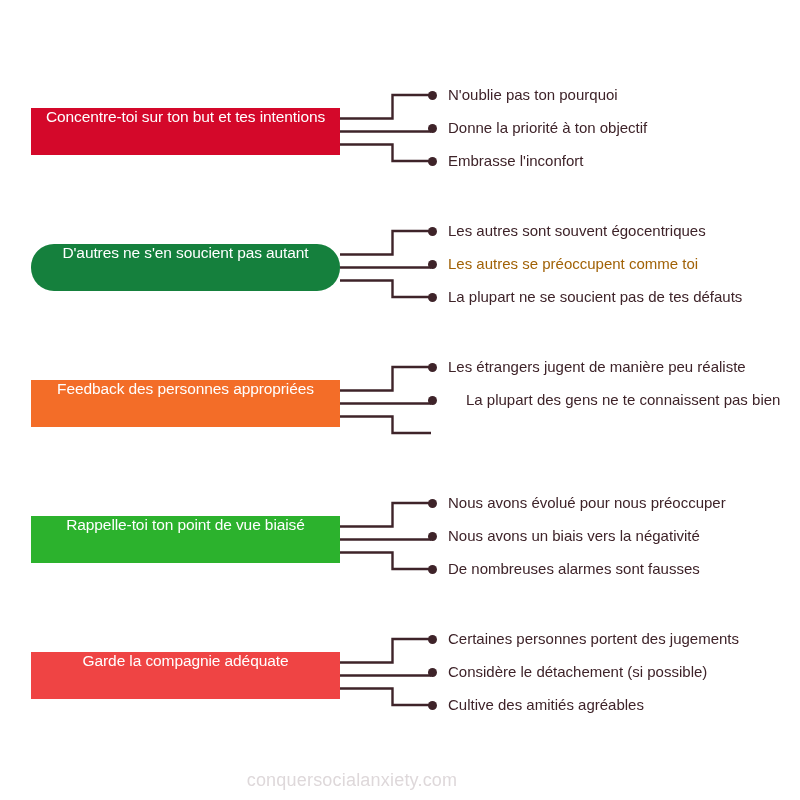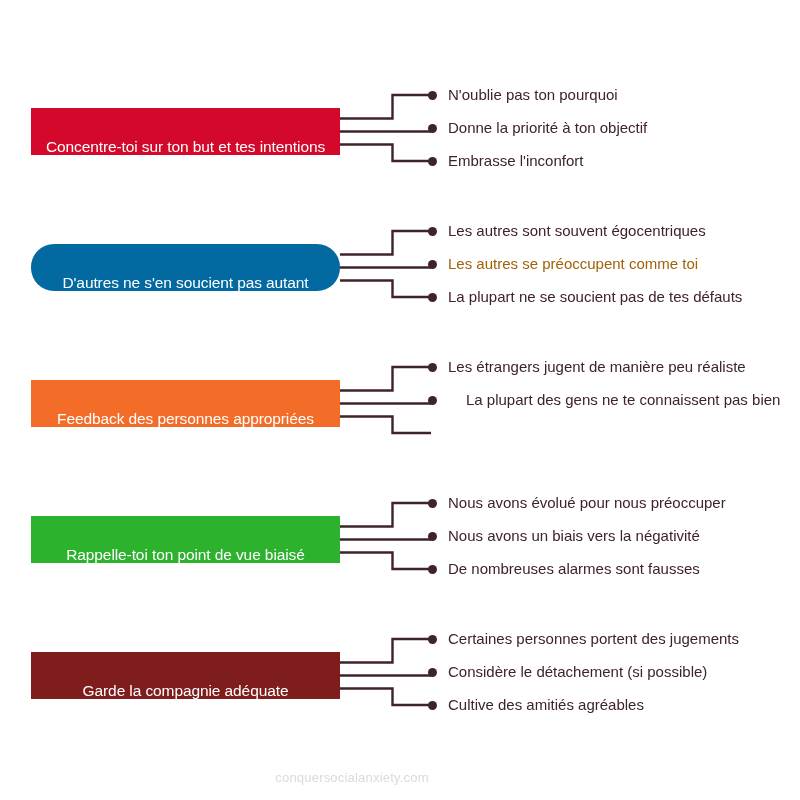--- a/index.html
+++ b/index.html
@@ -25,21 +25,21 @@
     height: 136px;
   }
   
   .cat-box {
     position: absolute;
     left: 31px;
     top: 21px;
     width: 309px;
     height: 47px;
     display: flex;
-    align-items: flex-end;
+    align-items: flex-start;
     justify-content: center;
     box-sizing: border-box;
     padding: 0 8px;
   }
   .cat-label {
     color: #ffffff;
     font-size: 15.5px;
     line-height: 1.1;
     letter-spacing: -0.1px;
     text-align: center;
@@ -80,35 +80,35 @@
     white-space: nowrap;
   }
   
   .footer {
     position: absolute;
     left: 0;
     top: 770px;
     width: 704px;
     text-align: center;
     color: #ded8da;
-    font-size: 13px;
+    font-size: 18px;
     letter-spacing: 0.2px;
   }
 </style>
 </head>
 <body>
 
 <div id="board">
     <div class="group" style="top: 631px;">
       <svg class="connectors" viewBox="0 0 800 136">
         <path d="M340 31.5 H392.5 V8 H431" fill="none" stroke="#3e2329" stroke-width="2.4"></path>
         <path d="M340 44.5 H431" fill="none" stroke="#3e2329" stroke-width="2.4"></path>
         <path d="M340 57.5 H392.5 V74 H431" fill="none" stroke="#3e2329" stroke-width="2.4"></path>
       </svg>
-      <div class="cat-box" style="background: #7f1d1d;">
+      <div class="cat-box" style="background: #ef4444;">
         <span class="cat-label">Garde la compagnie adéquate</span>
       </div>
       <div class="leaf leaf-0">
         <span class="bullet" style="background: rgb(62, 35, 41);"></span>
         <span class="leaf-text" style="color: rgb(62, 35, 41);">Certaines personnes portent des jugements</span>
       </div>
       <div class="leaf leaf-1">
         <span class="bullet" style="background: rgb(62, 35, 41);"></span>
         <span class="leaf-text" style="color: rgb(62, 35, 41);">Considère le détachement (si possible)</span>
       </div>
@@ -156,21 +156,21 @@
         <span class="bullet" style="background: rgb(62, 35, 41);"></span>
         <span class="leaf-text" style="color: rgb(62, 35, 41); margin-left: 29px;">La plupart des gens ne te connaissent pas bien</span>
       </div>
     </div>
     <div class="group" style="top: 223px;">
       <svg class="connectors" viewBox="0 0 800 136">
         <path d="M340 31.5 H392.5 V8 H431" fill="none" stroke="#3e2329" stroke-width="2.4"></path>
         <path d="M340 44.5 H431" fill="none" stroke="#3e2329" stroke-width="2.4"></path>
         <path d="M340 57.5 H392.5 V74 H431" fill="none" stroke="#3e2329" stroke-width="2.4"></path>
       </svg>
-      <div class="cat-box" style="background: #0369a1; border-radius: 23px;">
+      <div class="cat-box" style="background: #15803d; border-radius: 23px;">
         <span class="cat-label">D'autres ne s'en soucient pas autant</span>
       </div>
       <div class="leaf leaf-0">
         <span class="bullet" style="background: rgb(62, 35, 41);"></span>
         <span class="leaf-text" style="color: rgb(62, 35, 41);">Les autres sont souvent égocentriques</span>
       </div>
       <div class="leaf leaf-1">
         <span class="bullet" style="background: rgb(62, 35, 41);"></span>
         <span class="leaf-text" style="color: #a16207;">Les autres se préoccupent comme toi</span>
       </div>

